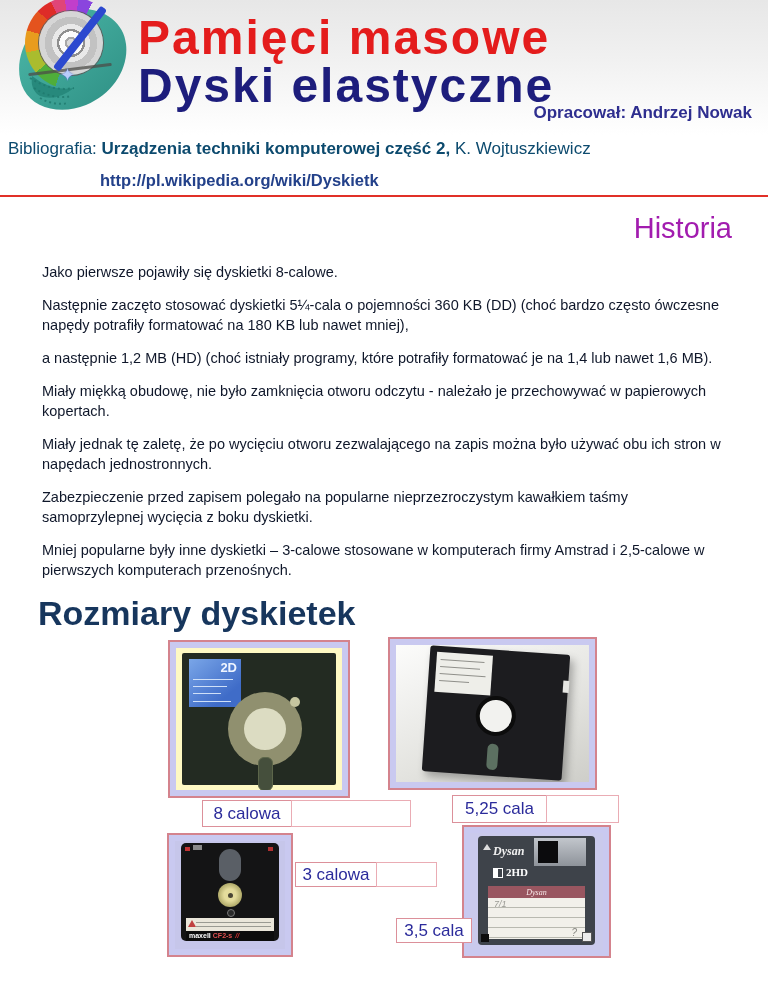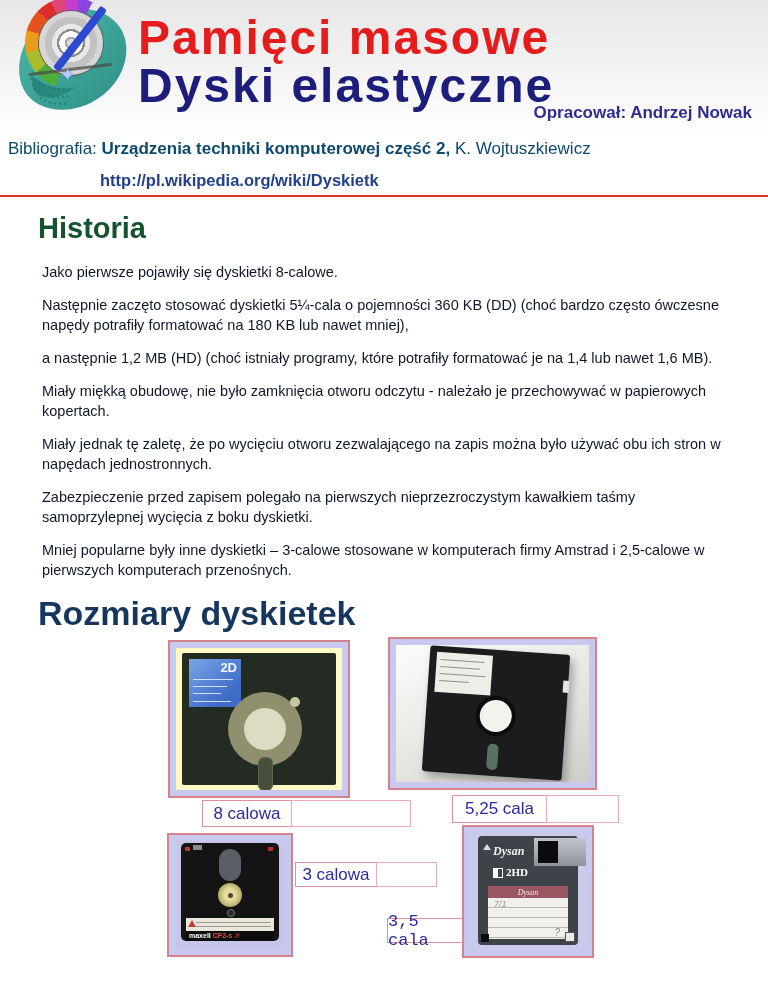--- a/index.html
+++ b/index.html
@@ -28,21 +28,21 @@
   .title1{position:absolute;left:138px;top:10px;font-size:48px;font-weight:bold;letter-spacing:2px;color:#e41c1c;white-space:nowrap;text-align:right;}
   .title2{position:absolute;left:138px;top:58px;font-size:48px;font-weight:bold;letter-spacing:2px;color:#1d1d7c;white-space:nowrap;}
   .author{position:absolute;right:16px;top:103px;font-size:17px;font-weight:bold;color:#2e2e8f;white-space:nowrap;}
   .biblio{position:absolute;left:8px;top:139px;font-size:17px;color:#0c4a6e;white-space:nowrap;}
   .biblio b{font-weight:bold;}
   .link{position:absolute;left:100px;top:171px;font-size:16.5px;font-weight:bold;color:#23418a;white-space:nowrap;cursor:pointer;}
   .redline{position:absolute;left:0;top:195px;width:768px;height:2px;background:#e13028;}
 
   
   .content{position:absolute;left:38px;top:212px;width:694px;}
-  .h-red{font-size:29px;font-weight:bold;color:#14532d;margin:0 0 17px 0;}
+  .h-red{font-size:29px;font-weight:normal;color:#a21caf;margin:0 0 17px 0;text-align:right;}
   .content p{margin:0 0 13px 4px;font-size:14.5px;line-height:20px;color:#0f172a;}
   .h-navy{font-size:34px;font-weight:bold;color:#17365d;margin:14px 0 0 0;}
 
   
   .photos{position:absolute;left:0;top:630px;width:768px;height:364px;}
   .frame{position:absolute;background:#c9c9f0;border:2px solid #d4838d;padding:6px;box-sizing:border-box;}
   .photo{position:relative;width:100%;height:100%;overflow:hidden;}
   .size-label{position:absolute;background:#ffffff;border:1px solid #dc909a;box-sizing:border-box;
     display:flex;align-items:center;justify-content:center;font-size:17px;color:#2b2b9b;}
   .size-ext{position:absolute;border:1px solid #eaacb4;box-sizing:border-box;background:transparent;}
@@ -86,21 +86,21 @@
   .p3 .lbl i{position:absolute;left:10px;right:3px;height:1px;background:#9a9a92;display:block;}
   .p3 .tri{position:absolute;left:2px;top:2px;width:0;height:0;border-left:4px solid transparent;
     border-right:4px solid transparent;border-bottom:7px solid #c04040;}
   .p3 .brand{position:absolute;left:5px;right:5px;bottom:0;height:10px;background:#0d0d0d;display:flex;
     align-items:center;padding:0 3px;box-sizing:border-box;font-size:7px;line-height:8px;}
   .p3 .brand .b1{color:#ffffff;font-weight:bold;}
   .p3 .brand .b2{color:#e05050;font-weight:bold;margin-left:2px;}
   .p3 .brand .sl{color:#d03030;font-weight:bold;margin-left:3px;font-style:italic;}
 
   
-  .f35{left:462px;top:195px;width:132px;height:133px;}
+  .f35{left:462px;top:195px;width:149px;height:133px;}
   .p35{background:#cacaec;}
   .p35 .disk{position:absolute;left:8px;top:3px;right:8px;bottom:5px;background:#3e434a;border-radius:4px;}
   .p35 .shutter{position:absolute;left:56px;top:2px;width:52px;height:28px;background:linear-gradient(180deg,#c2c6cc,#8e939a);}
   .p35 .window{position:absolute;left:4px;top:3px;width:20px;height:22px;background:#0b0b0d;}
   .p35 .arrow{position:absolute;left:5px;top:8px;width:0;height:0;border-left:4px solid transparent;
     border-right:4px solid transparent;border-bottom:6px solid #dddddd;}
   .p35 .brandtop{position:absolute;left:15px;top:8px;font-family:"Liberation Serif",serif;font-style:italic;
     font-weight:bold;font-size:12px;color:#f0f0f0;}
   .p35 .hd{position:absolute;left:15px;top:30px;display:flex;align-items:flex-end;font-family:Liberation Serif, serif;}
   .p35 .hd .sq{width:8px;height:8px;border:1px solid #ffffff;background:linear-gradient(90deg,#fff 50%,transparent 50%);}
@@ -116,21 +116,21 @@
   .p35 .hl{position:absolute;left:3px;bottom:3px;width:8px;height:8px;background:#0d0d0d;}
   .p35 .hr{position:absolute;right:3px;bottom:3px;width:8px;height:8px;background:#ececec;border:1px solid #555555;}
 
   
   .lab8{left:202px;top:170px;width:90px;height:27px;}
   .lab8e{left:291px;top:170px;width:120px;height:27px;}
   .lab525{left:452px;top:165px;width:95px;height:28px;}
   .lab525e{left:546px;top:165px;width:73px;height:28px;}
   .lab3{left:295px;top:232px;width:82px;height:25px;}
   .lab3e{left:376px;top:232px;width:61px;height:25px;}
-  .lab35{left:387px;top:288px;width:76px;height:25px;font-family:Liberation Mono, monospace;}
+  .lab35{left:396px;top:288px;width:76px;height:25px;}
 </style>
 </head>
 <body>
 
 <div class="page">
 
   <div class="header">
     <div class="logo">
       <svg class="blob" viewBox="0 0 120 108">
         <defs>
@@ -164,21 +164,21 @@
 
   <div class="redline"></div>
 
   <div class="content">
     <h1 class="h-red">Historia</h1>
     <p>Jako pierwsze pojawiły się dyskietki 8-calowe.</p>
     <p>Następnie zaczęto stosować dyskietki 5¼-cala o pojemności 360 KB (DD) (choć bardzo często ówczesne napędy potrafiły formatować na 180 KB lub nawet mniej),</p>
     <p>a następnie 1,2 MB (HD) (choć istniały programy, które potrafiły formatować je na 1,4 lub nawet 1,6 MB).</p>
     <p>Miały miękką obudowę, nie było zamknięcia otworu odczytu - należało je przechowywać w papierowych kopertach.</p>
     <p>Miały jednak tę zaletę, że po wycięciu otworu zezwalającego na zapis można było używać obu ich stron w napędach jednostronnych.</p>
-    <p>Zabezpieczenie przed zapisem polegało na pierwszych nieprzezroczystym kawałkiem taśmy samoprzylepnej wycięcia z boku dyskietki.</p>
+    <p>Zabezpieczenie przed zapisem polegało na popularne nieprzezroczystym kawałkiem taśmy samoprzylepnej wycięcia z boku dyskietki.</p>
     <p>Mniej popularne były inne dyskietki – 3-calowe stosowane w komputerach firmy Amstrad i 2,5-calowe w pierwszych komputerach przenośnych.</p>
     <h2 class="h-navy">Rozmiary dyskietek</h2>
   </div>
 
   <div class="photos">
 
     <div class="frame f8">
       <div class="photo p8">
         <div class="disk">
           <div class="lbl">

